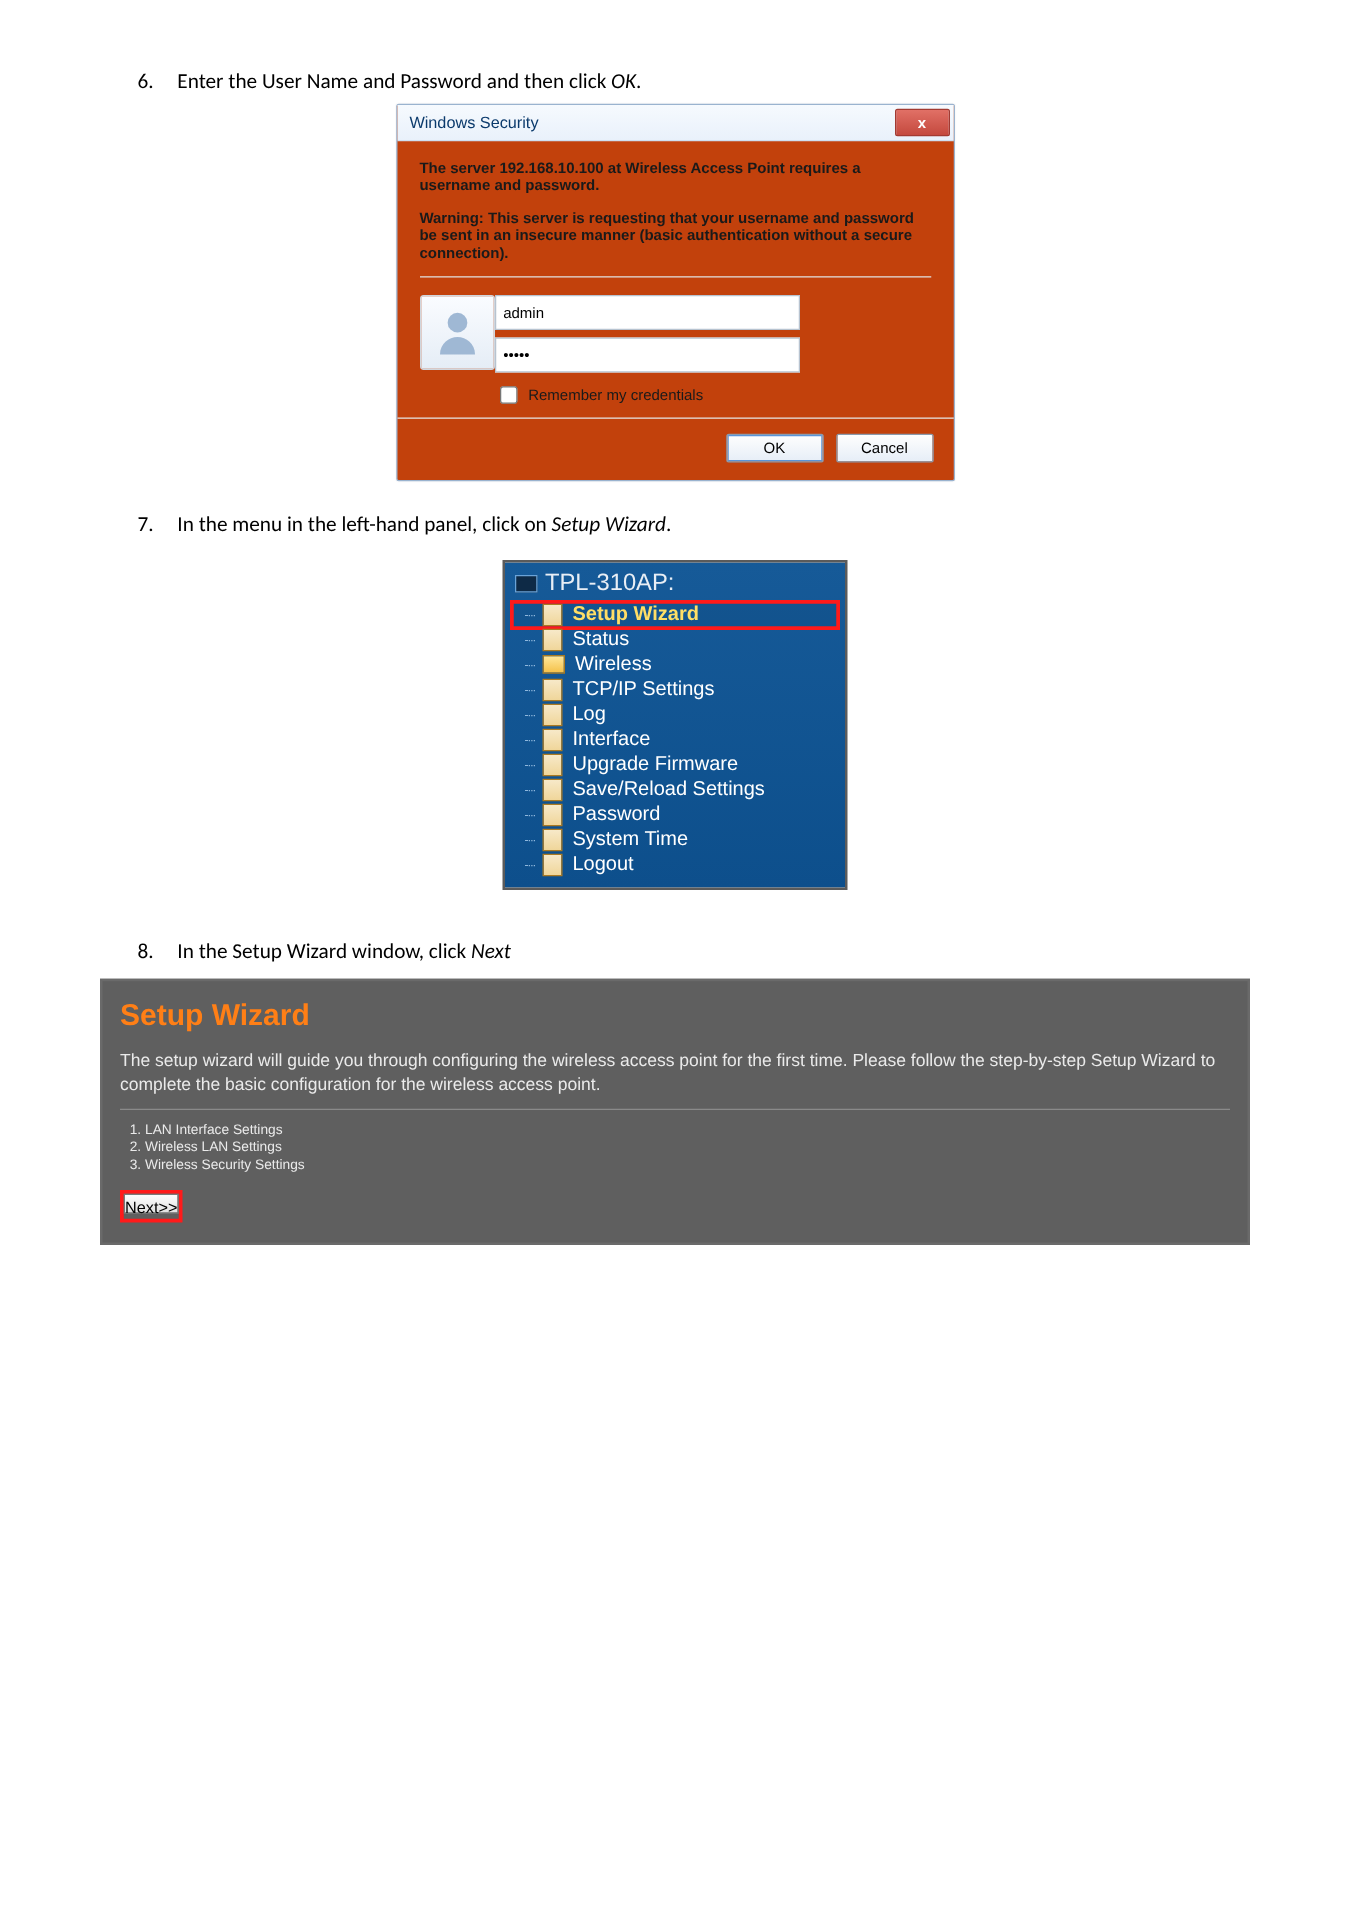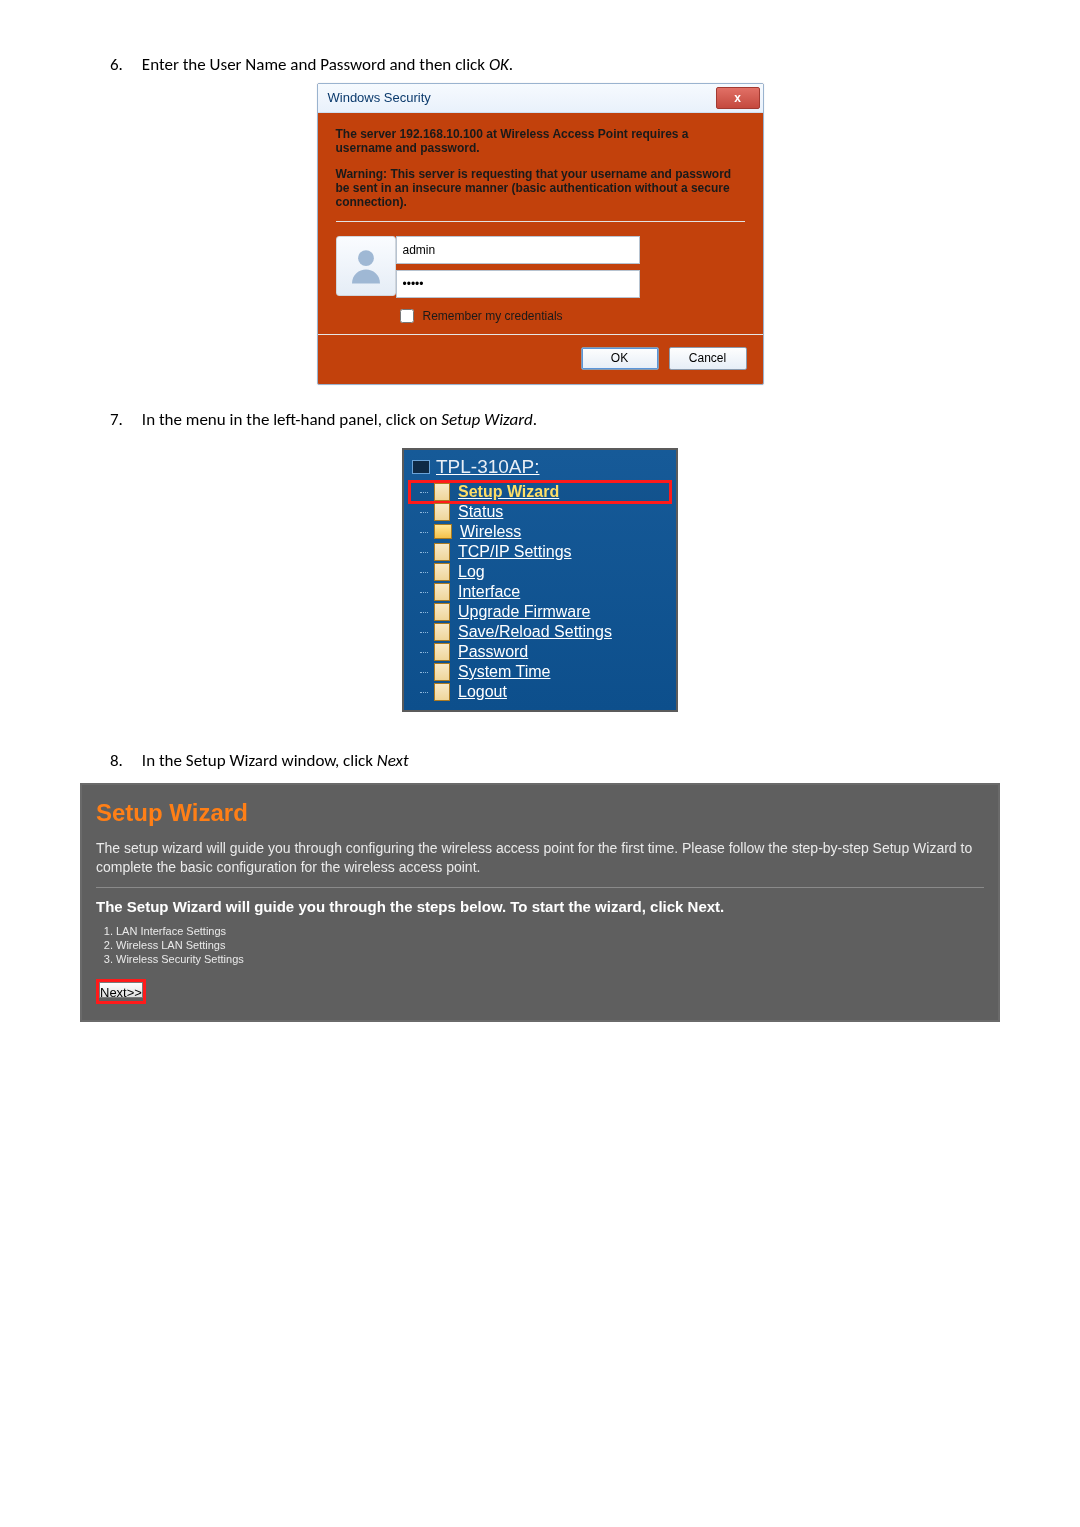--- a/index.html
+++ b/index.html
@@ -98,21 +98,20 @@
     display:inline-block;
     width: 260px;
     margin: 10px auto 24px auto;
     border: 2px solid #5b5b5b;
     background: #0f5da3;
     background: linear-gradient(#165a98,#0d4f8c);
     color:#fff;
     font-family: Arial, sans-serif;
     text-align:right;
     padding: 4px 6px 8px 6px;
-    text-decoration: underline;
   }
   .tree-root {
     font-size:19px; font-weight:400; color:#e8eef5;
     padding: 2px 2px 4px 2px;
     display:flex; align-items:center; gap:6px;
   }
   .tree-root-icon {
     width:16px;height:12px;
     background:#0e2a46; border:1px solid #6aa3d8;
   }
@@ -288,21 +287,20 @@
     <span class="step-num">8.</span>
     <span>In the Setup Wizard window, click</span>
     <em>Next</em>
   </p>
 
   <div class="wizard">
     <div class="wizard-inner">
       <div class="wizard-h">Setup Wizard</div>
       <p class="wizard-desc">The setup wizard will guide you through configuring the wireless access point for the first time. Please follow the step-by-step Setup Wizard to complete the basic configuration for the wireless access point.</p>
       <hr class="wizard-hr">
-      <p class="wizard-bold">The Setup Wizard will guide you through the steps below. To start the wizard, click Next.</p>
       <ol class="wizard-list" id="wizard-steps">
           <li>LAN Interface Settings</li>
           <li>Wireless LAN Settings</li>
           <li>Wireless Security Settings</li>
         </ol>
       <span class="nextbtn-wrap">
         <button class="nextbtn">Next&gt;&gt;</button>
       </span>
     </div>
   </div>

